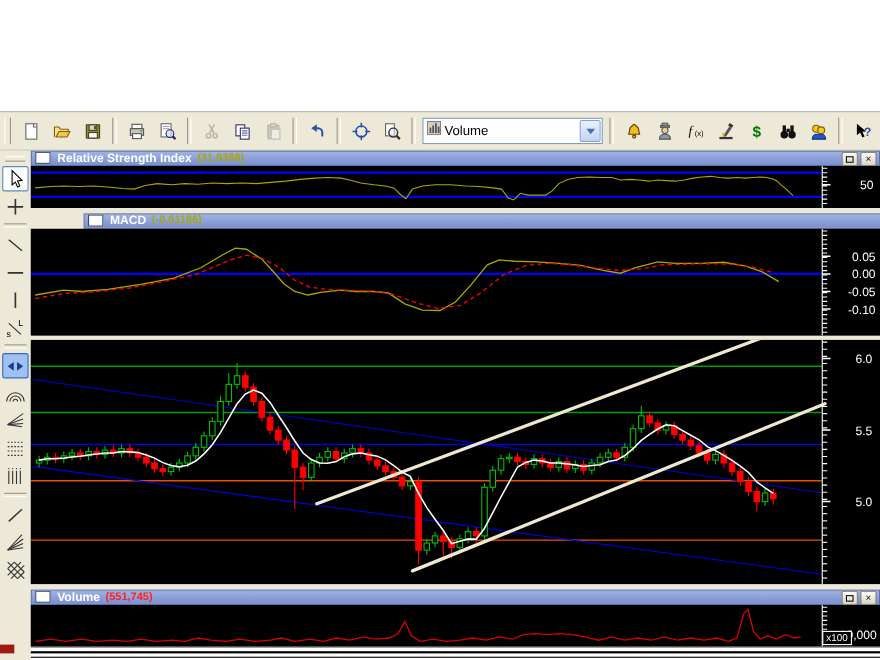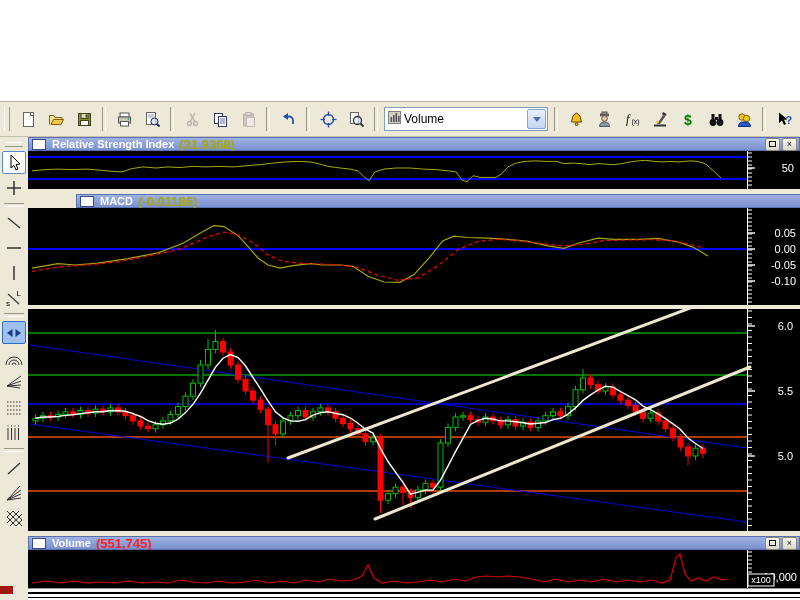--- a/index.html
+++ b/index.html
@@ -18,24 +18,24 @@
   .combo .carrow{width:17px;height:18px;margin-right:1px;background:linear-gradient(#E8F0FC,#C2D5F2);border:1px solid #86A3D8;border-radius:2px;display:flex;align-items:center;justify-content:center;}
   .combo .carrow:after{content:"";width:0;height:0;border-left:4px solid transparent;border-right:4px solid transparent;border-top:5px solid #4A6FB5;}
   
   .lefttb{position:absolute;left:0;top:137px;width:28px;height:463px;background:#ECE9D8;display:flex;flex-direction:column;align-items:center;padding-top:2px;box-sizing:border-box;}
   .lgrip{width:18px;height:3px;border-top:1px solid #fff;border-bottom:1px solid #9a968a;margin:3px 0;}
   .lsep{width:20px;height:2px;border-top:1px solid #9a968a;border-bottom:1px solid #fff;margin:3px 0;}
   .ltool{width:24px;height:23px;display:flex;align-items:center;justify-content:center;border:1px solid transparent;box-sizing:border-box;margin:1px 0;}
   .ltool.sel{background:#FDFEFF;border:1px solid #5A8AC8;border-radius:2px;}
   .ltool.selstrong{background:#9EC1F0;border:1px solid #316AC5;border-radius:2px;}
   
-  .ptitle-bar{position:absolute;left:28px;width:772px;height:14px;background:linear-gradient(#9FB2E2,#7A90D0);display:flex;align-items:center;box-sizing:border-box;border:1px solid #5a6fae;}
+  .ptitle-bar{position:absolute;left:28px;width:772px;height:14px;background:linear-gradient(#9FB2E2,#7A90D0);display:flex;box-sizing:border-box;border:1px solid #5a6fae;}
   .sysbox{width:12px;height:9px;background:#fff;border:1px solid #3a4a80;margin-left:3px;}
   .ptext{color:#fff;font-weight:bold;font-size:11px;margin-left:6px;white-space:nowrap;}
-  .pval{font-weight:bold;font-size:13px;margin-left:5px;white-space:nowrap;}
+  .pval{font-weight:bold;font-size:10px;margin-left:5px;white-space:nowrap;}
   .val-olive{color:#A8A800;}
   .val-red{color:#FF2020;}
   .winbtns{margin-left:auto;display:flex;margin-right:2px;}
   .wbtn{width:13px;height:11px;background:linear-gradient(#FCFBF5,#D9D5C8);border:1px solid #8a8774;border-radius:2px;margin-left:2px;display:flex;align-items:center;justify-content:center;font-size:9px;color:#111;line-height:1;}
   .wbtn .sq{width:5px;height:4px;border:1px solid #111;}
   .chart{position:absolute;left:28px;width:772px;background:#000;display:block;}
   
   .stripes{position:absolute;left:28px;top:588px;width:772px;height:12px;background:#fff;border-top:1px solid #9a968a;box-sizing:border-box;}
   .stripes .b1{position:absolute;left:0;top:3px;width:100%;height:2px;background:#000;}
   .stripes .b2{position:absolute;left:0;top:8px;width:100%;height:1px;background:#000;}

